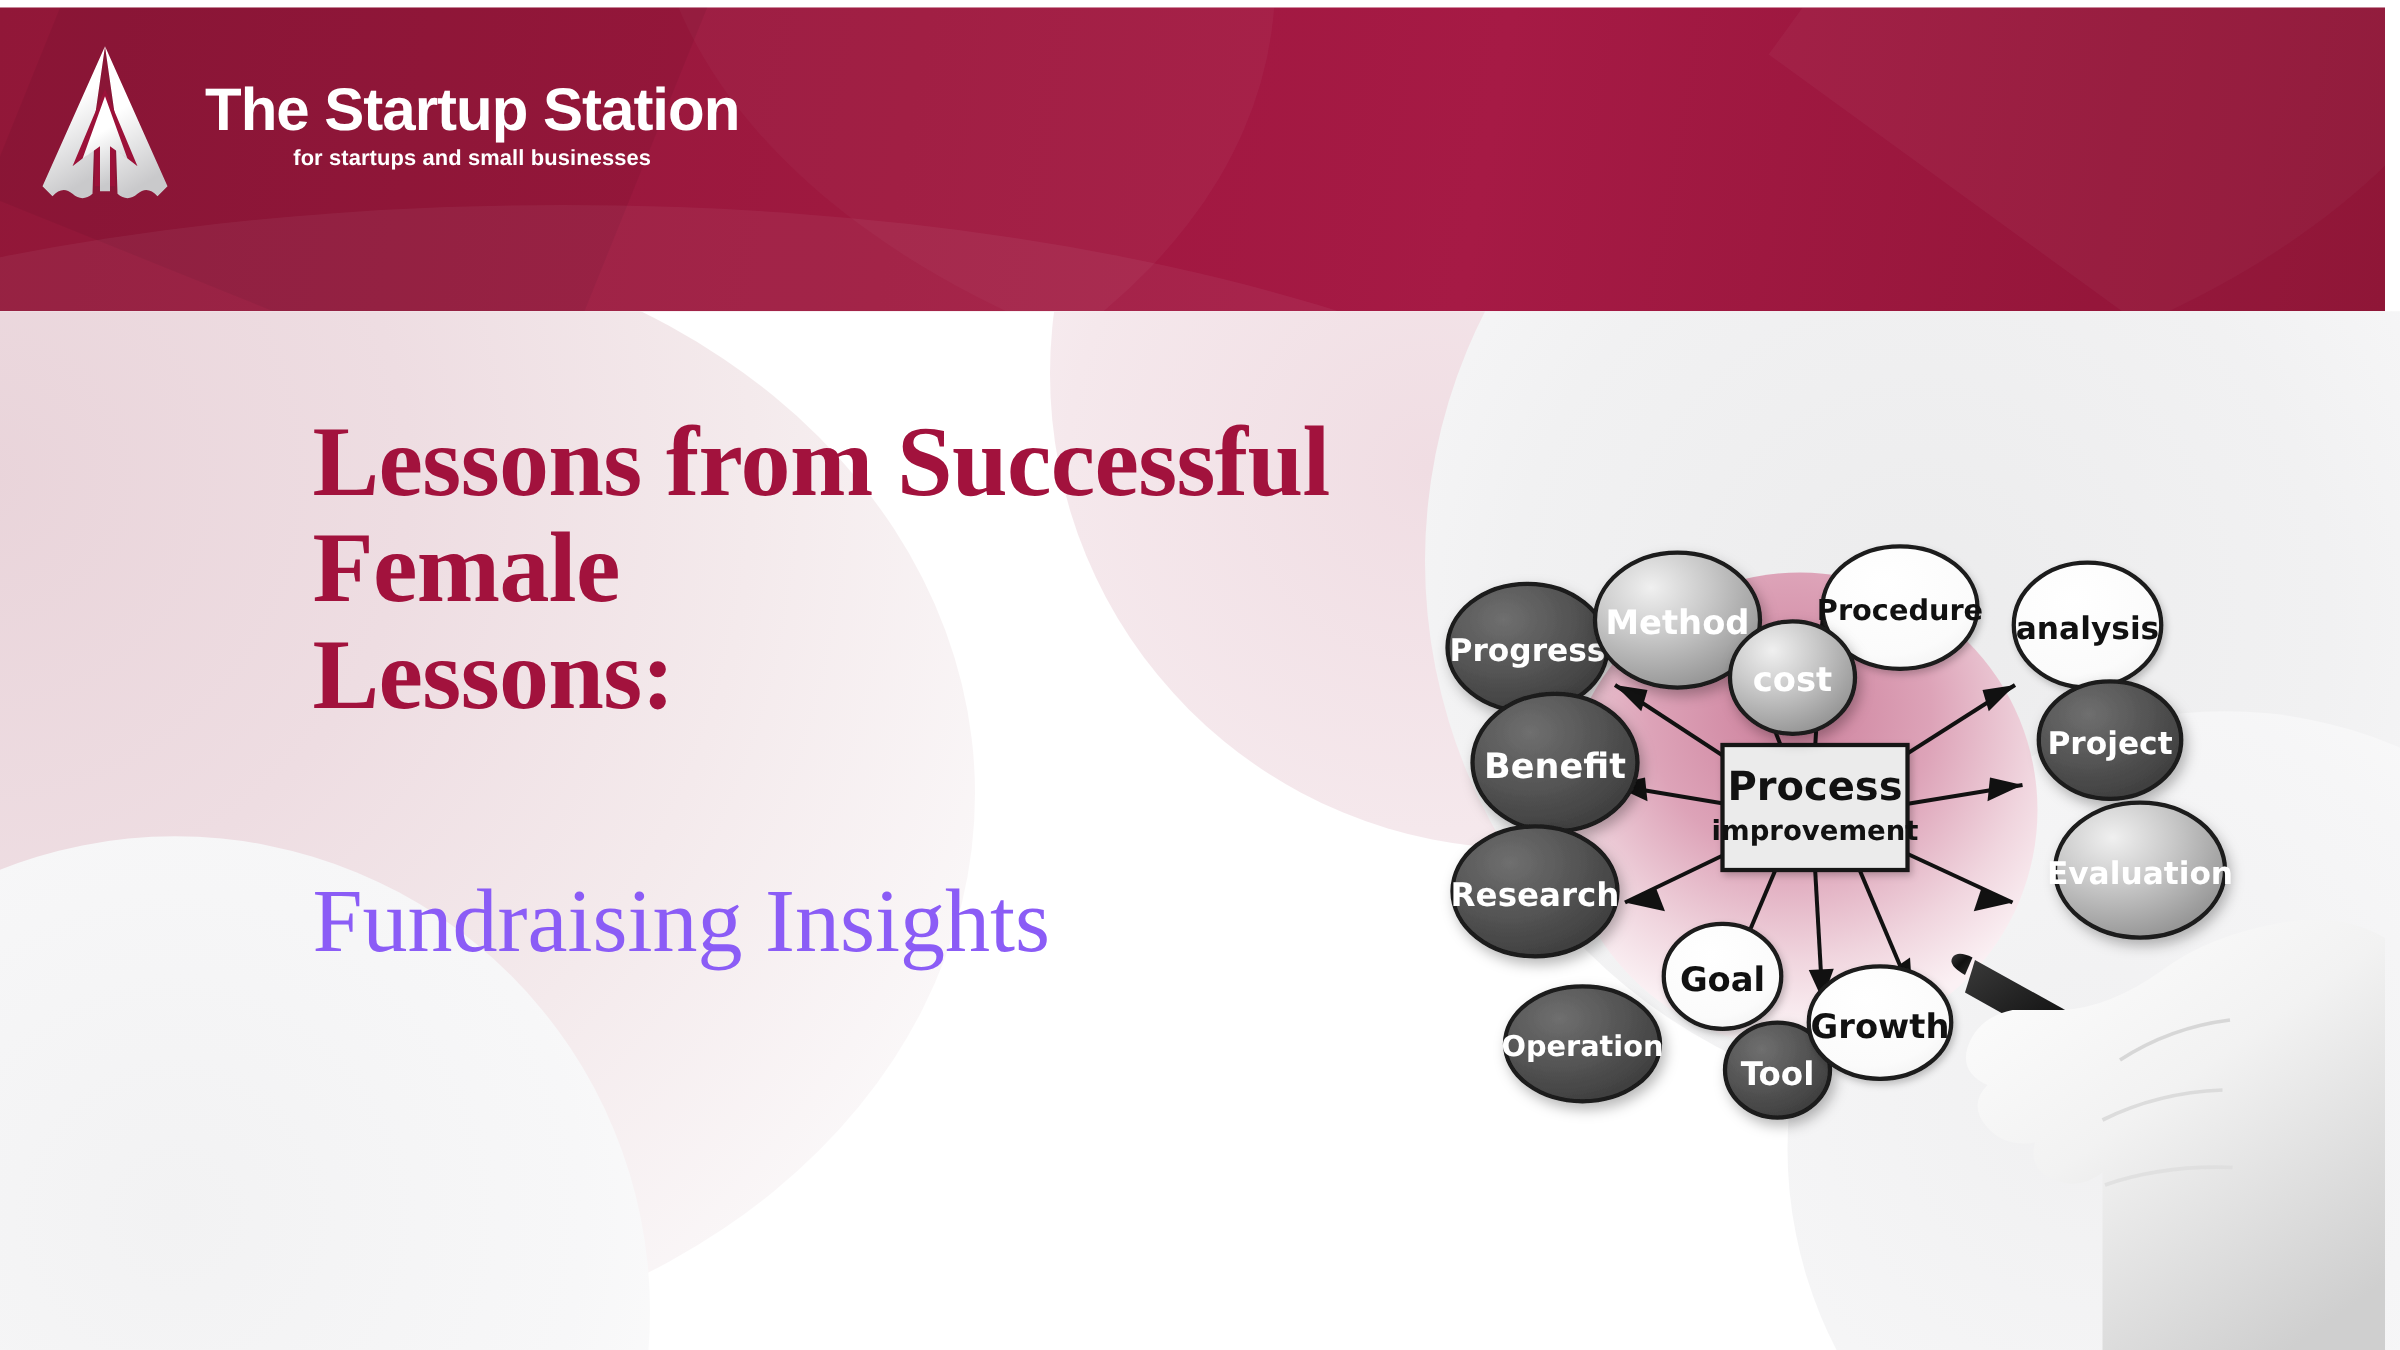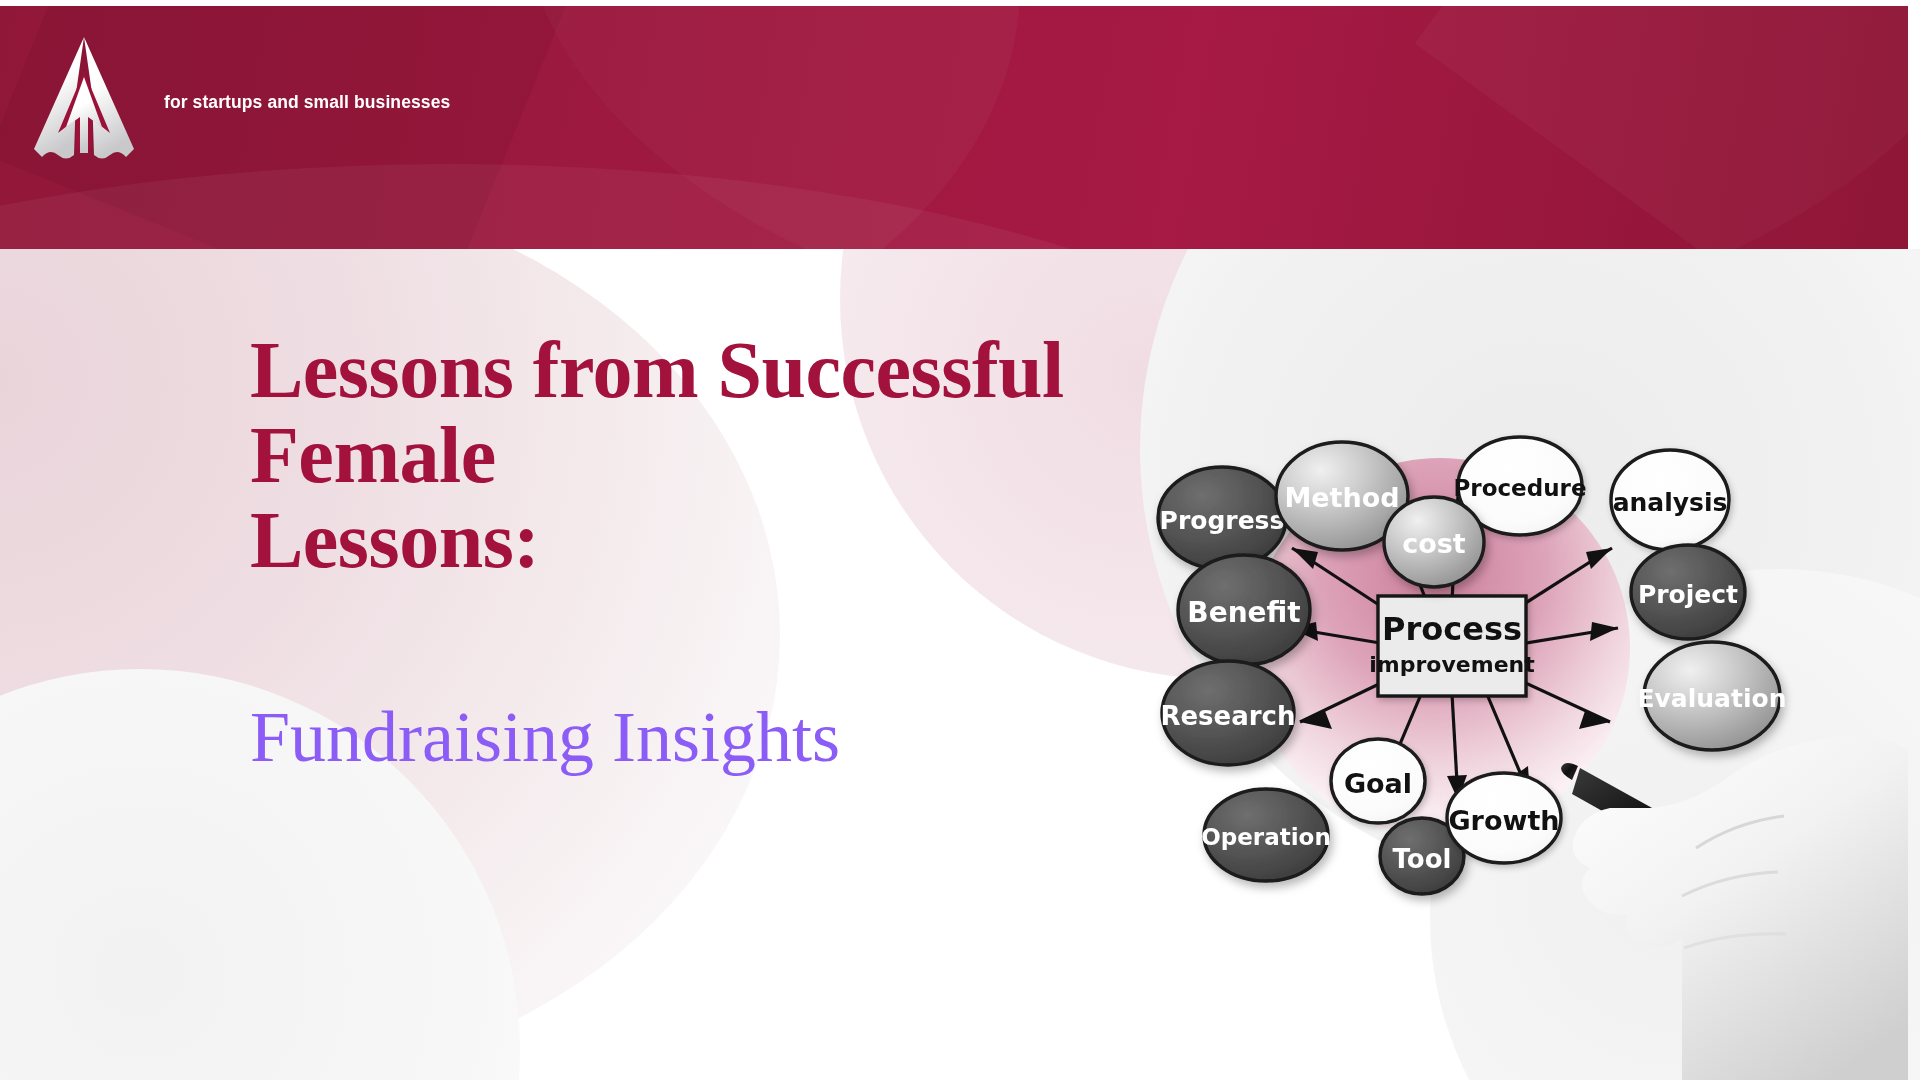--- a/index.html
+++ b/index.html
@@ -106,20 +106,21 @@
     white-space: nowrap;
   }
   .logo-sub2 {
     font-family: "Liberation Sans", sans-serif;
     font-weight: 700;
     font-size: 17.5px;
     letter-spacing: 0.1px;
     color: #ffffff;
     margin-top: 3px;
     white-space: nowrap;
+    text-align: center;
   }
 
   
   .body-area {
     position: absolute;
     left: 0;
     top: 249px;
     width: 1920px;
     height: 831px;
     background: #ffffff;
@@ -230,20 +231,21 @@
         </defs>
 
         <path fill="url(#rkt)" d="M62 6 L112 118 L104 126 Q96 117 88 124 Q80 131 72 124 L70 62 Z"></path>
         <path fill="url(#rkt)" d="M62 6 L12 118 L20 126 Q28 117 36 124 Q44 131 52 124 L54 62 Z"></path>
 
         <path fill="#9c1139" d="M62 40 L88 102 L70 88 L70 118 L54 118 L54 88 L36 102 Z"></path>
 
         <path fill="url(#rkt)" d="M62 46 L80 96 L66 86 L66 122 L58 122 L58 86 L44 96 Z"></path>
       </svg>
       <div class="logo-text">
+        <div class="logo-title">The Startup Station</div>
         <div class="logo-sub2">for startups and small businesses</div>
       </div>
     </div>
   </div>
 
   <div class="body-area">
     <div class="blob blob-pink-left"></div>
     <div class="blob blob-pink-top"></div>
     <div class="blob blob-grey-top-right"></div>
     <div class="blob blob-grey-lower-left"></div>

